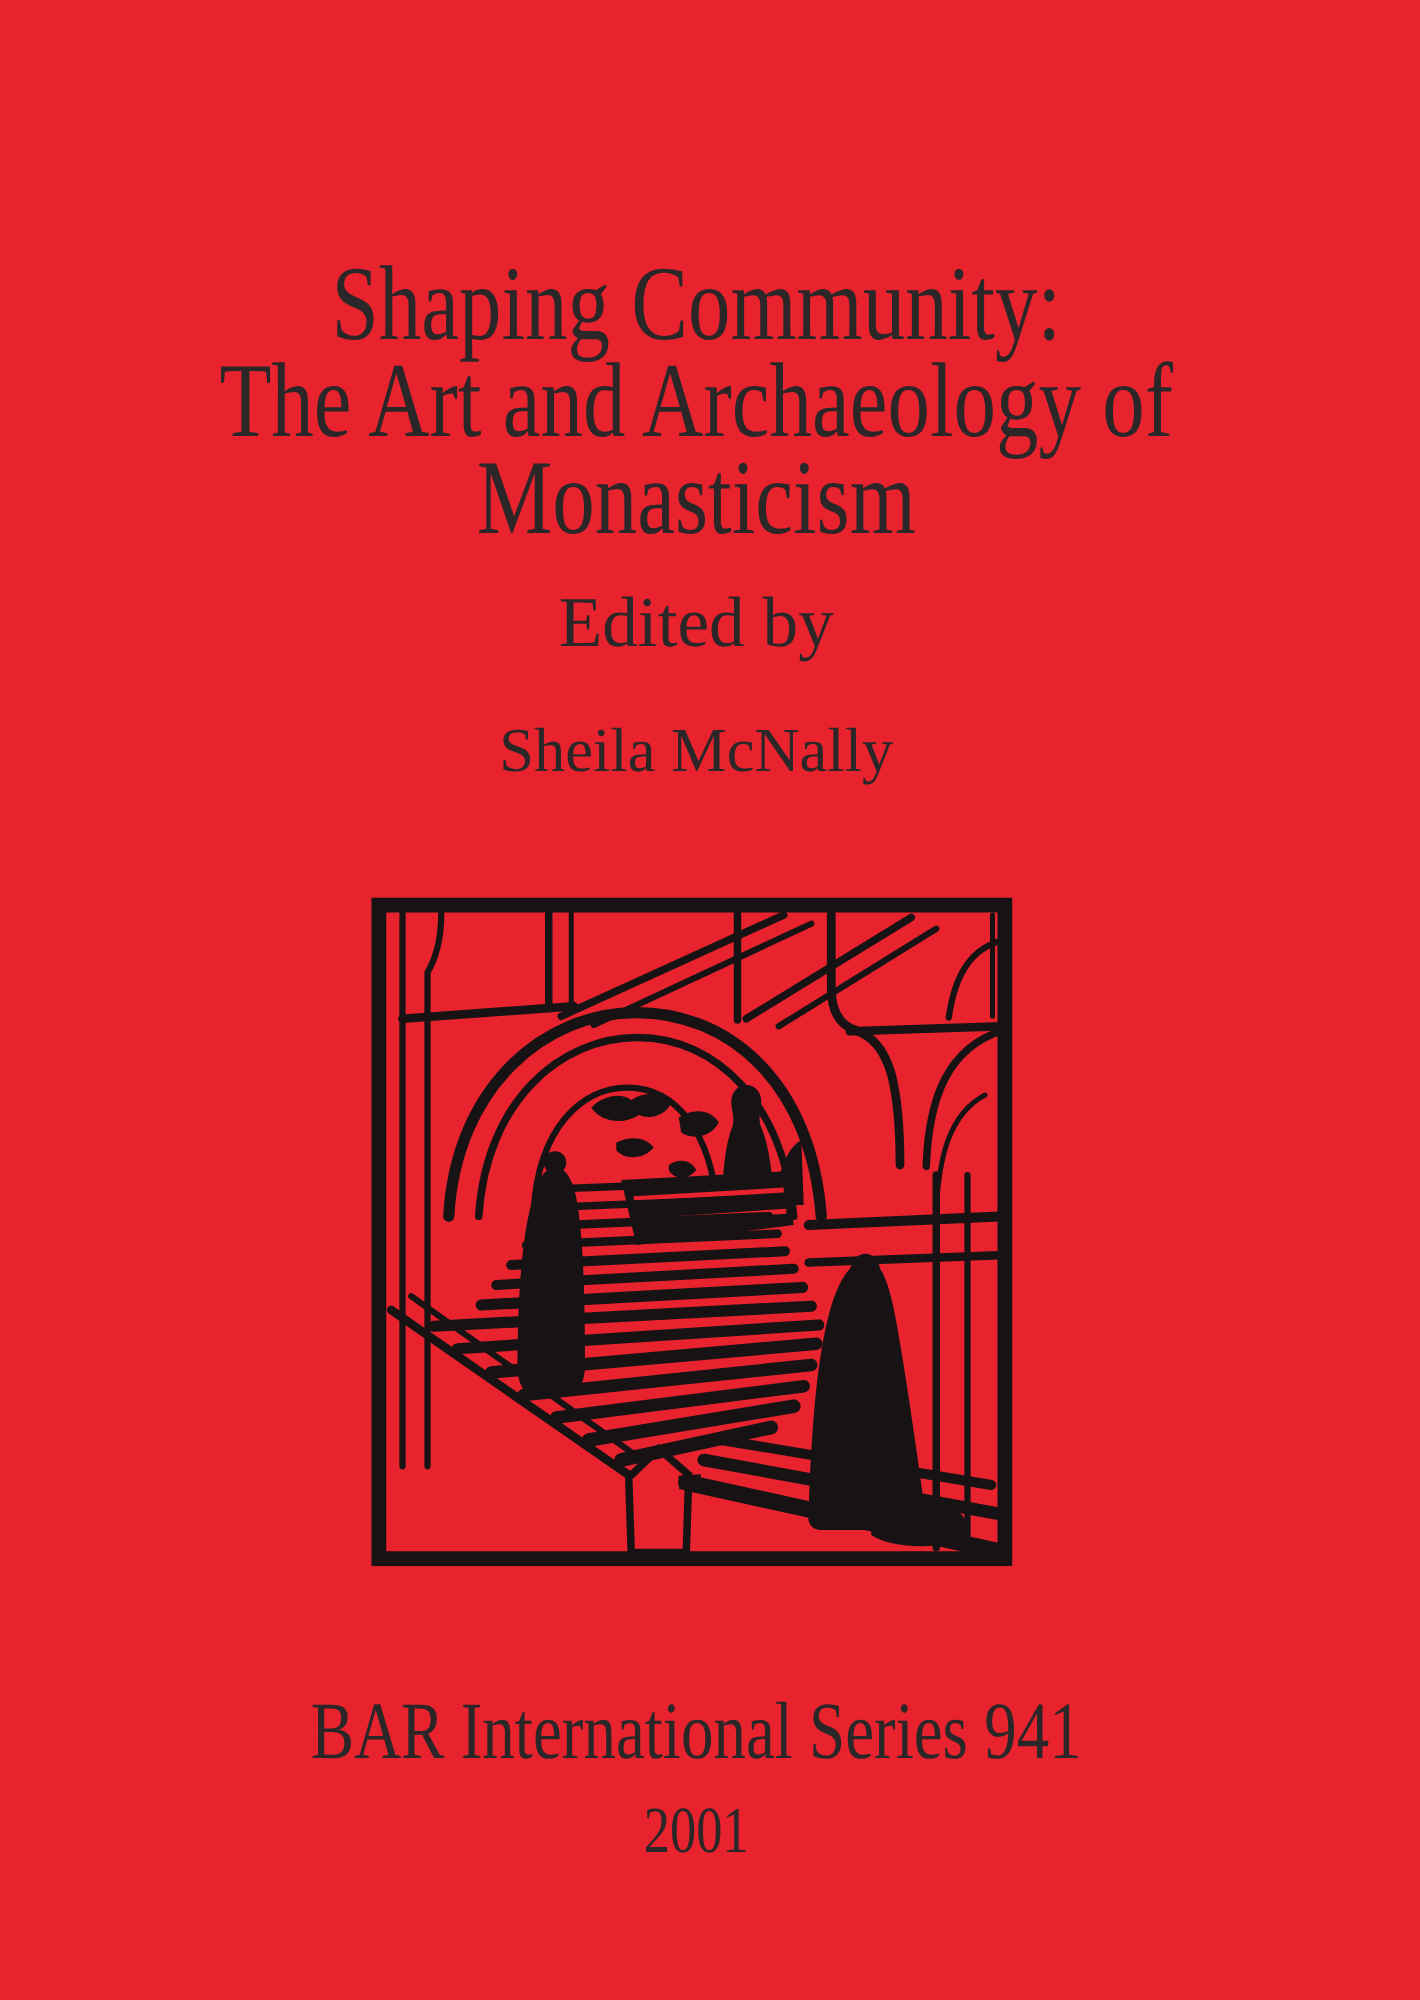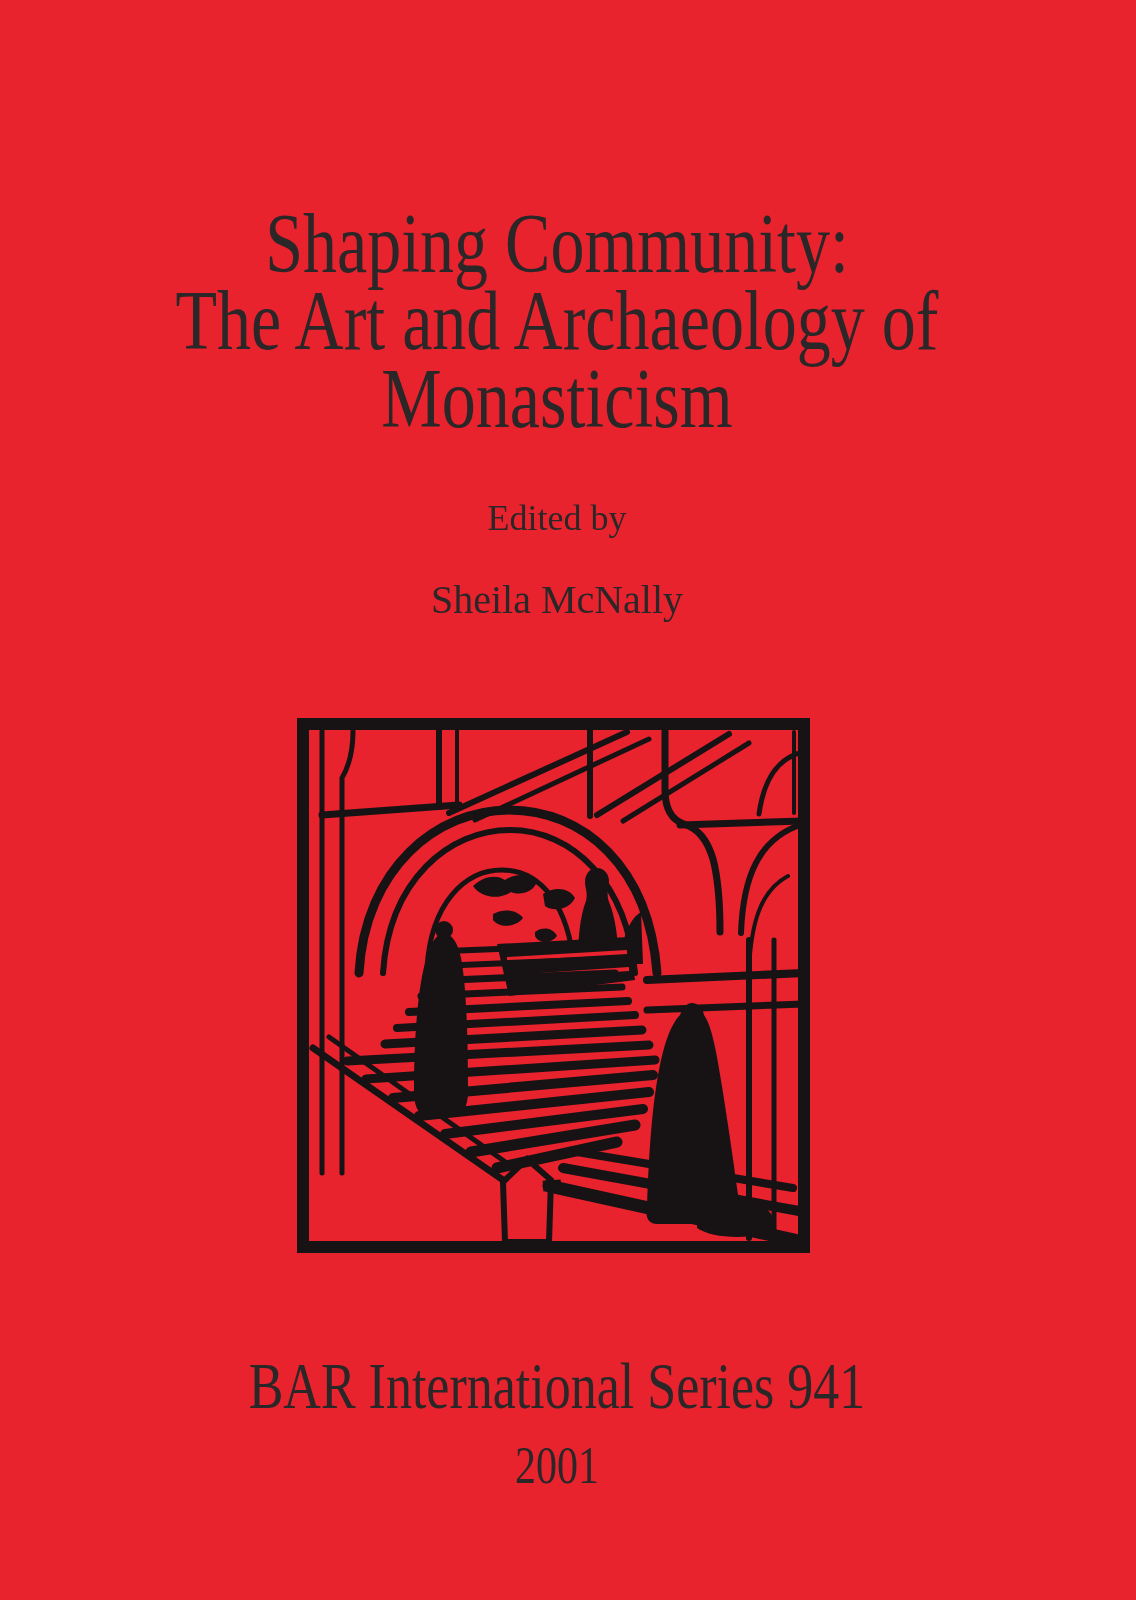--- a/index.html
+++ b/index.html
@@ -26,27 +26,27 @@
   .stretch{
     transform:scaleY(1.25);
     transform-origin:50% 0;
   }
   #title{
     top:204px;
     font-size:68px;
     line-height:62px;
   }
   #edited-by{
-    top:497px;
-    font-size:36px;
+    top:478px;
+    font-size:57px;
     line-height:42px;
   }
   #editor{
     top:575px;
-    font-size:40px;
+    font-size:50px;
     line-height:50px;
   }
   #series{
     top:1354px;
     font-size:52px;
     line-height:52px;
   }
   #year{
     top:1439px;
     font-size:42px;

